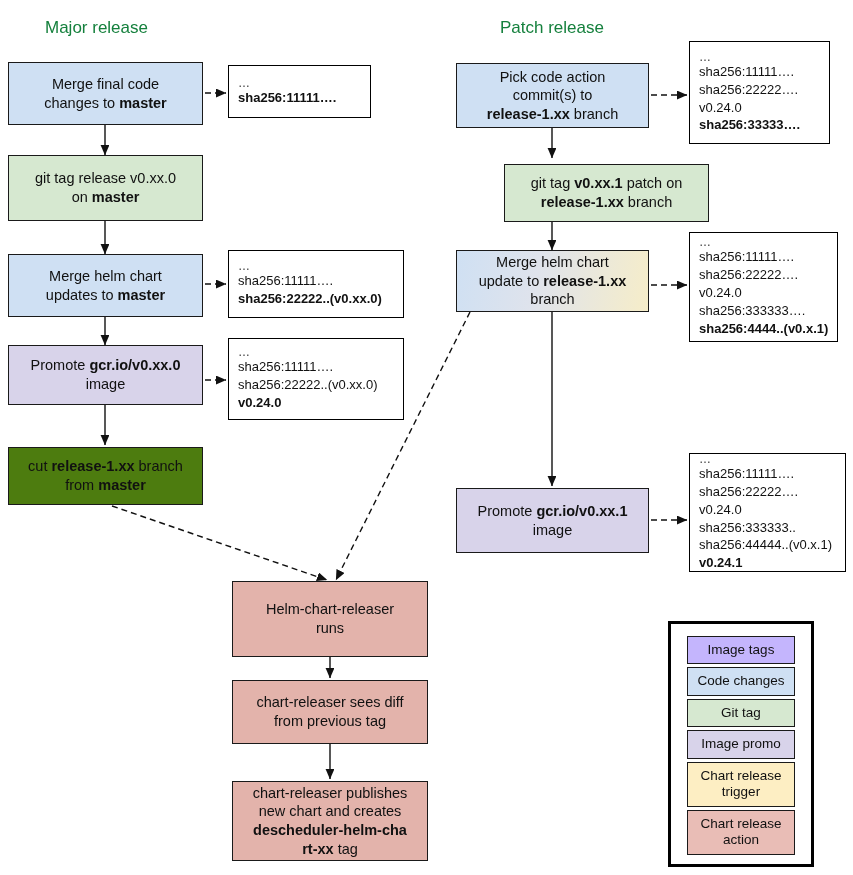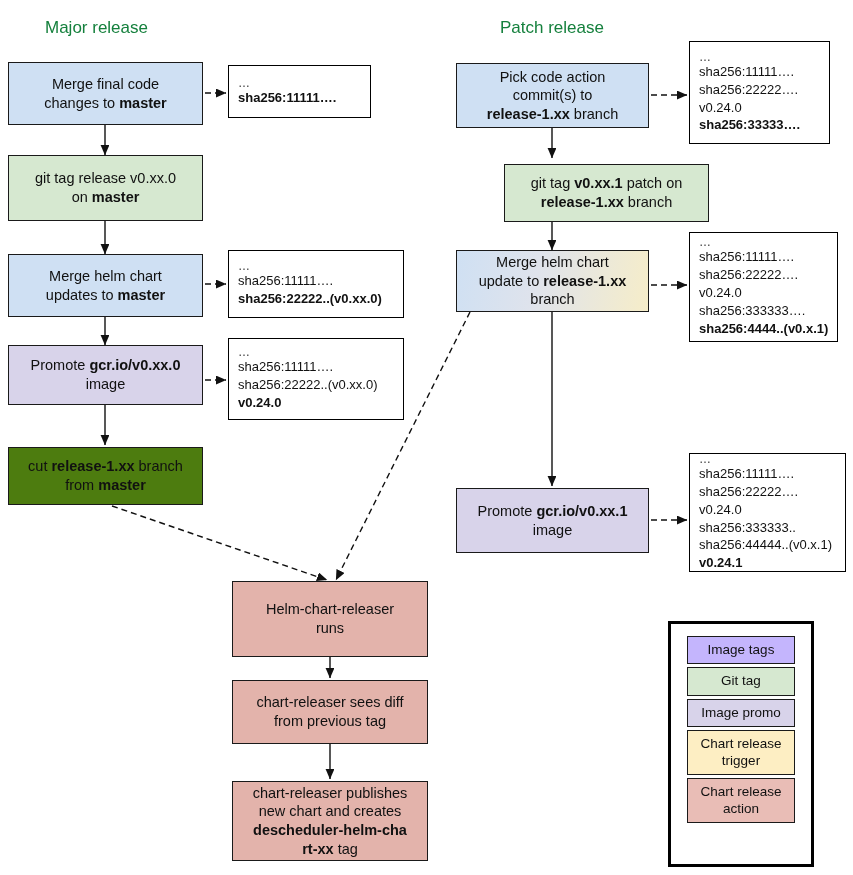--- a/index.html
+++ b/index.html
@@ -262,19 +262,20 @@
       <div class="ln">sha256:11111….</div>
       <div class="ln">sha256:22222….</div>
       <div class="ln">v0.24.0</div>
       <div class="ln">sha256:333333..</div>
       <div class="ln">sha256:44444..(v0.x.1)</div>
       <div class="ln b">v0.24.1</div>
     </div>
 
   <div id="legend" style="left:668px;top:621px;width:146px;height:246px;">
       <div class="legend-item" style="background: #c4b5fd;">Image tags</div>
+      <div class="legend-item" style="background: rgb(207, 224, 243);">Code changes</div>
       <div class="legend-item" style="background: rgb(214, 232, 208);">Git tag</div>
       <div class="legend-item" style="background: rgb(216, 211, 234);">Image promo</div>
       <div class="legend-item" style="background: rgb(253, 238, 195);">Chart release trigger</div>
       <div class="legend-item" style="background: rgb(233, 189, 182);">Chart release action</div>
     </div>
 
 </div>
 
 </body></html>

